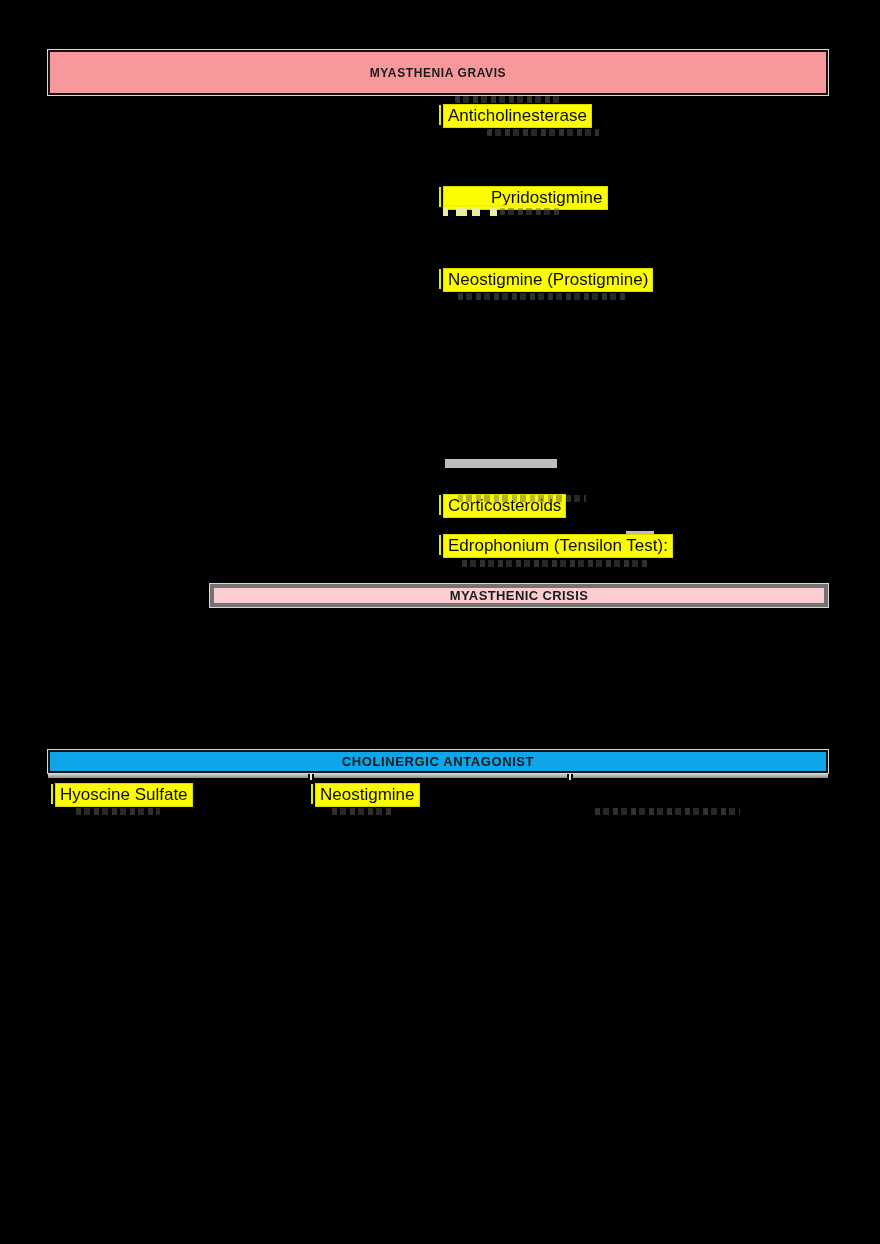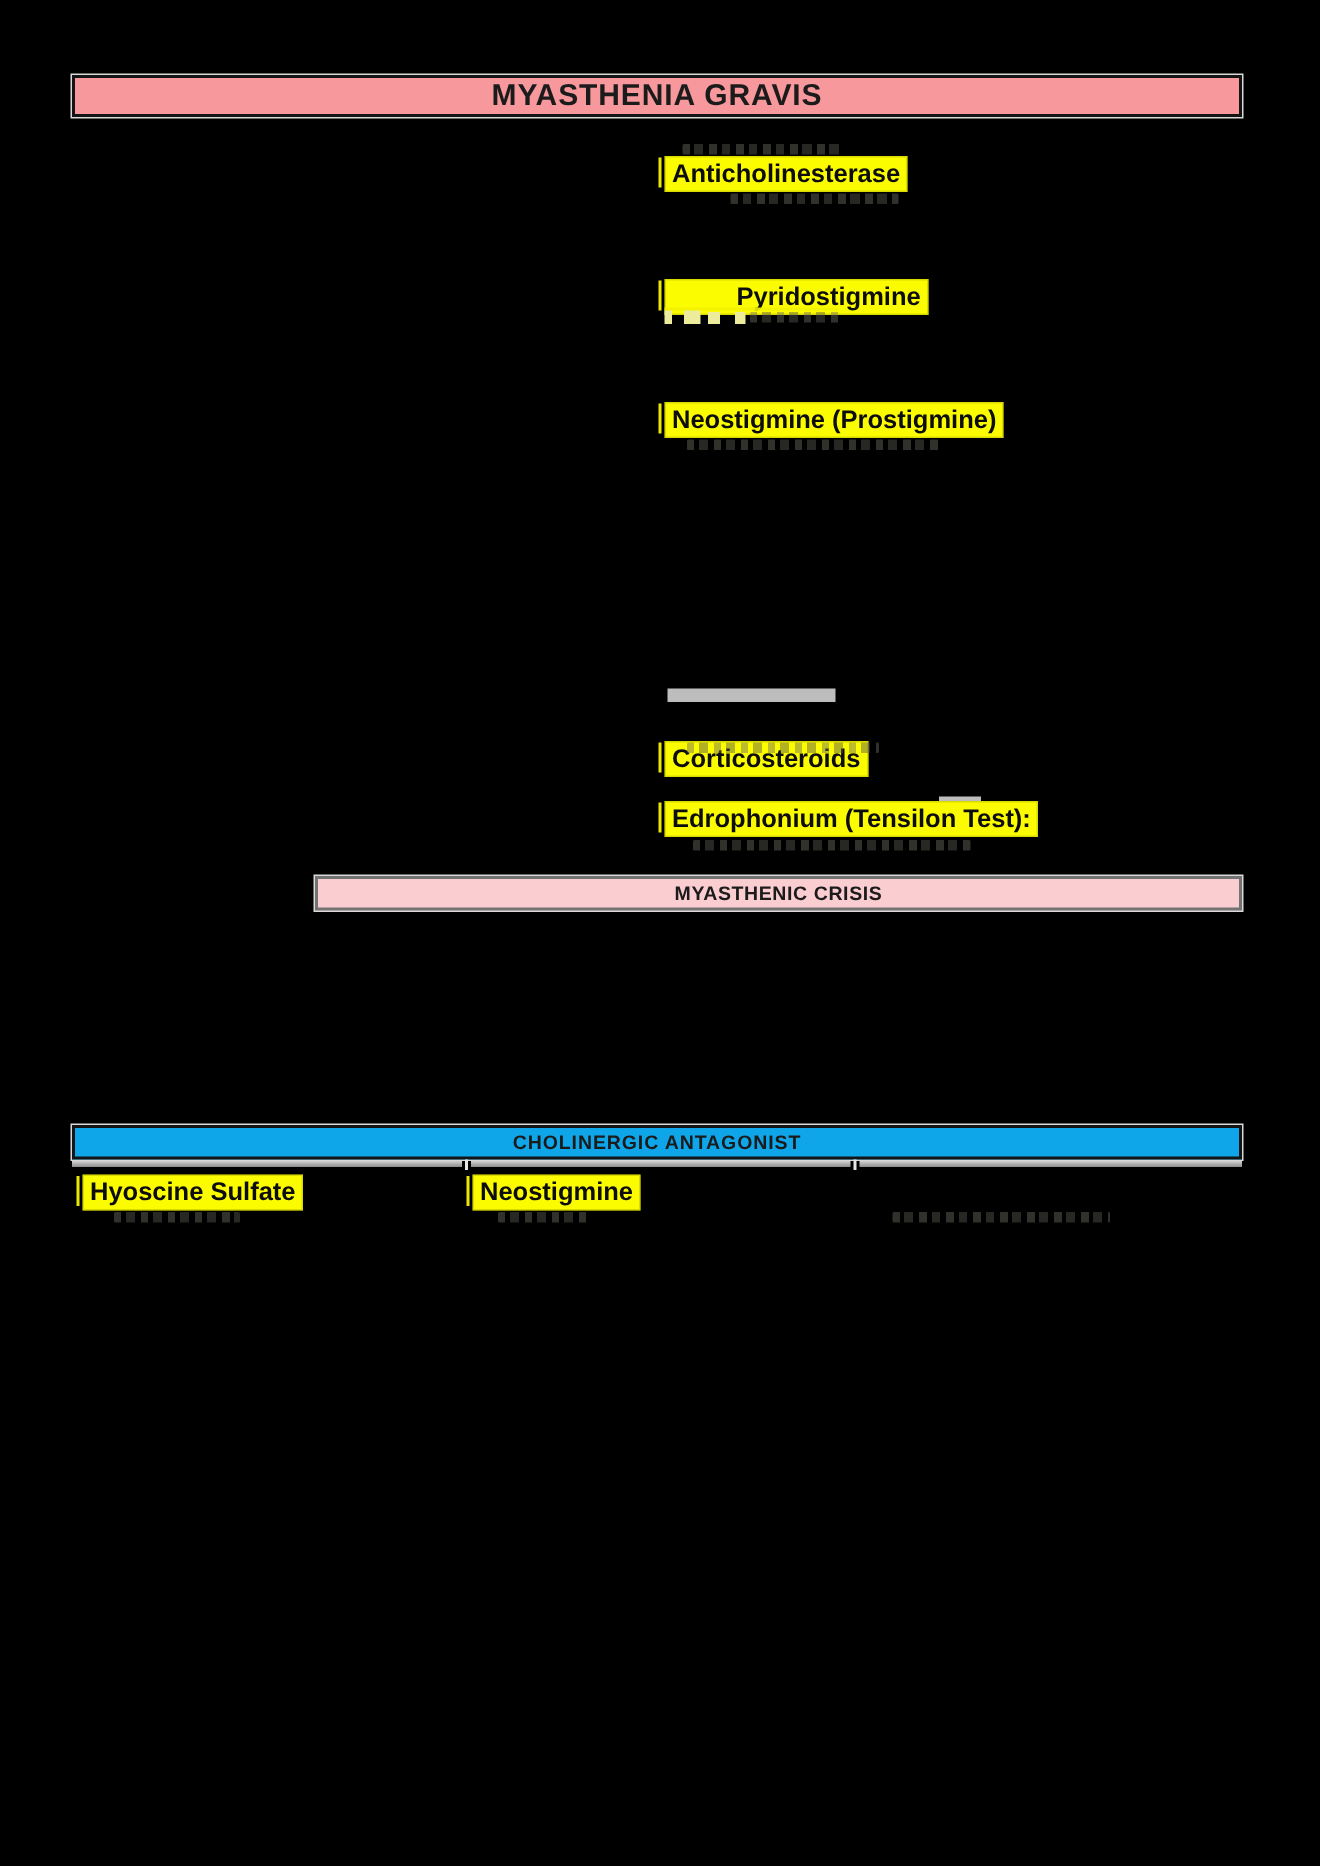--- a/index.html
+++ b/index.html
@@ -21,57 +21,57 @@
     border: 2px solid #141414;
     box-shadow: 0 0 0 1px #d9d9d9;
     display: flex;
     align-items: center;
     justify-content: center;
     color: #1b1b1b;
     font-weight: bold;
     letter-spacing: 0.6px;
   }
   .bar.title-bar {
-    left: 48px; top: 50px; width: 780px; height: 28px;
-    font-size: 20px;
+    left: 48px; top: 50px; width: 780px; height: 45px;
+    font-size: 12px;
   }
   .bar.light { background: #0ea5e9; }
   .bar.antagonist-bar {
     left: 48px; top: 750px; width: 780px; height: 23px;
     font-size: 13px;
   }
 
   
   .crisis-table {
     position: absolute;
     left: 210px; top: 584px; width: 618px; height: 23px;
     display: flex;
     box-shadow: 0 0 0 1px #d9d9d9;
-    border: 2px solid #737373;
+    border: 4px solid #737373;
     background: #FACDD1;
     gap: 36px;
   }
   .crisis-cell {
     flex: 1;
     display: flex;
     align-items: center;
     justify-content: center;
     font-weight: bold;
     font-size: 13px;
     color: #1b1b1b;
     letter-spacing: 0.4px;
   }
   .crisis-cell + .crisis-cell { border-left: 2px solid #141414; }
 
   
   .hl {
     position: absolute;
     background: #FCFC00;
     color: #0d0d0d;
-    font-weight: bold;
+    font-weight: normal;
     font-size: 17px;
     line-height: 23px;
     height: 24px;
     padding: 0 5px 1px 5px;
     white-space: nowrap;
     box-shadow: inset 0 0 0 1px rgba(190,190,0,0.55);
   }
   .hl::before {
     content: "";
     position: absolute;

